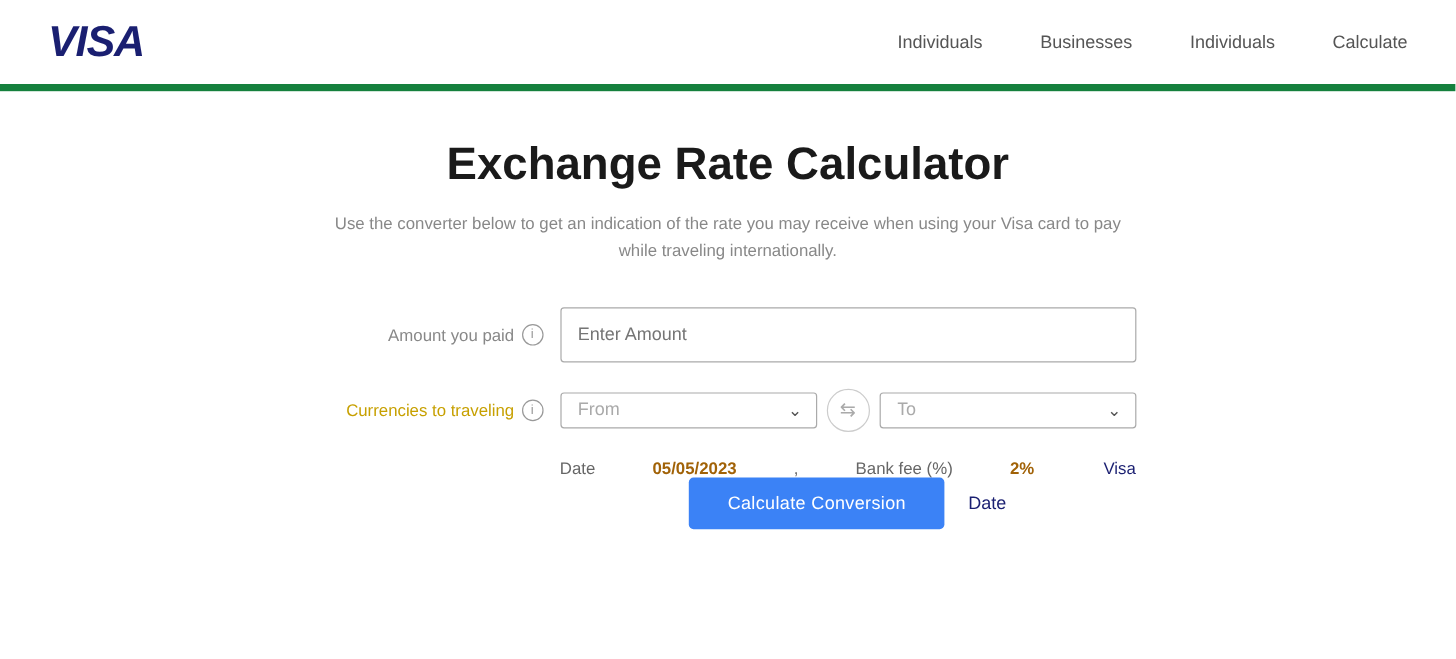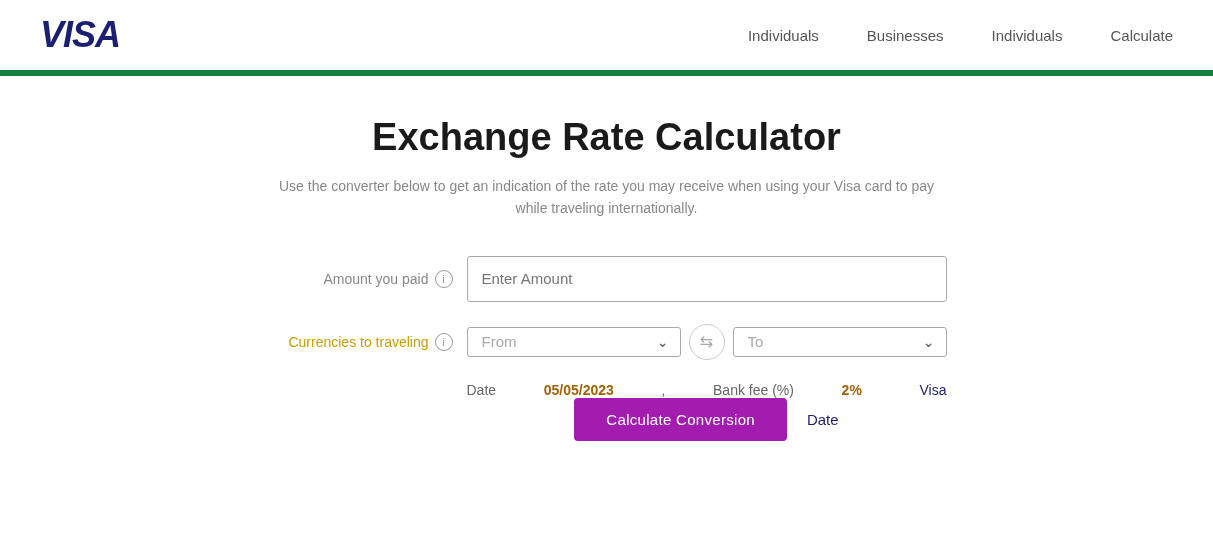--- a/index.html
+++ b/index.html
@@ -201,21 +201,21 @@
     
     .buttons-row {
       display: flex;
       align-items: center;
       justify-content: center;
       gap: 20px;
       padding-left: 200px;
     }
 
     .calculate-btn {
-      background: #a21caf;
+      background: #3b82f6;
       color: #fff;
       border: none;
       border-radius: 4px;
       padding: 13px 32px;
       font-size: 15px;
       cursor: pointer;
       letter-spacing: 0.3px;
     }
 
     .reset-btn {

